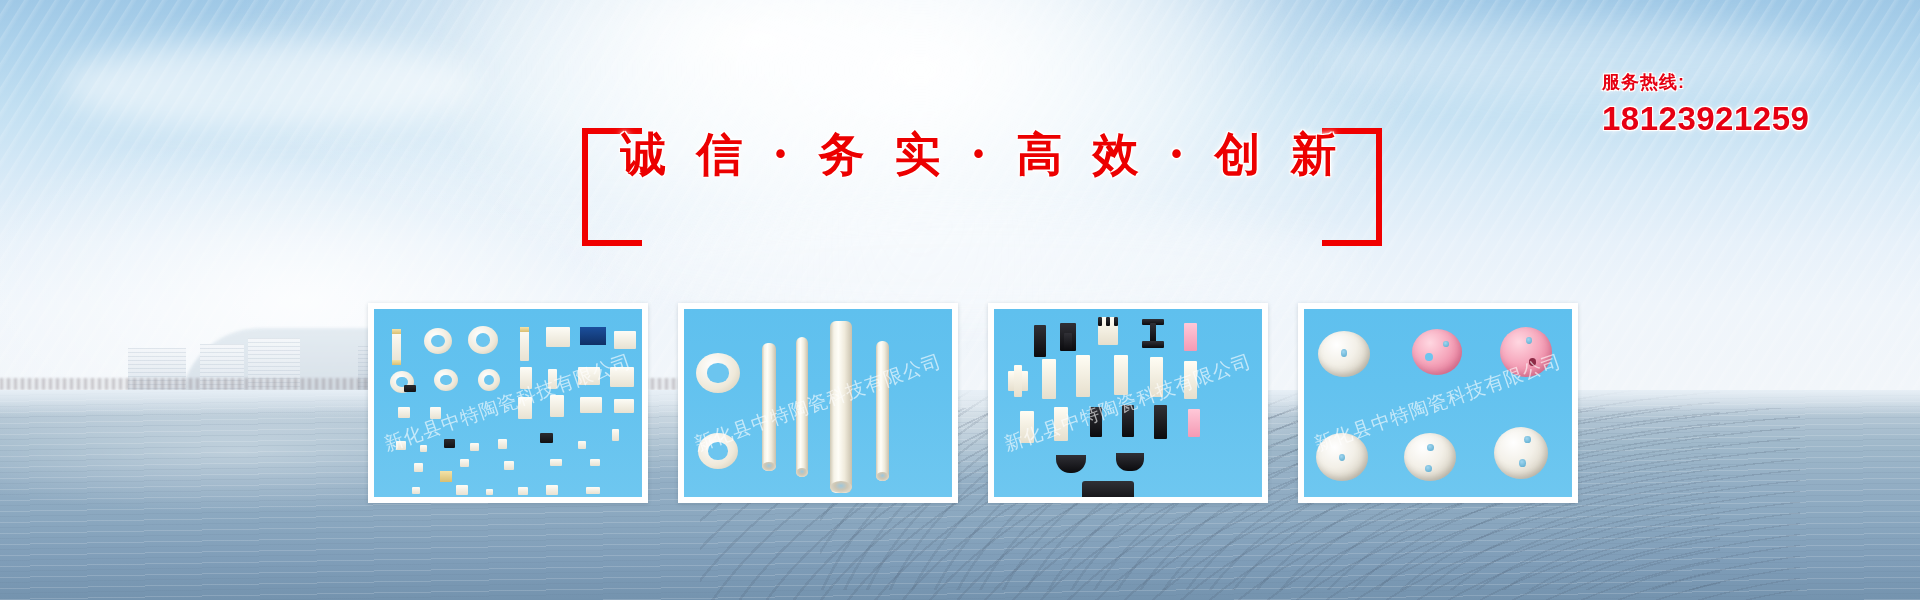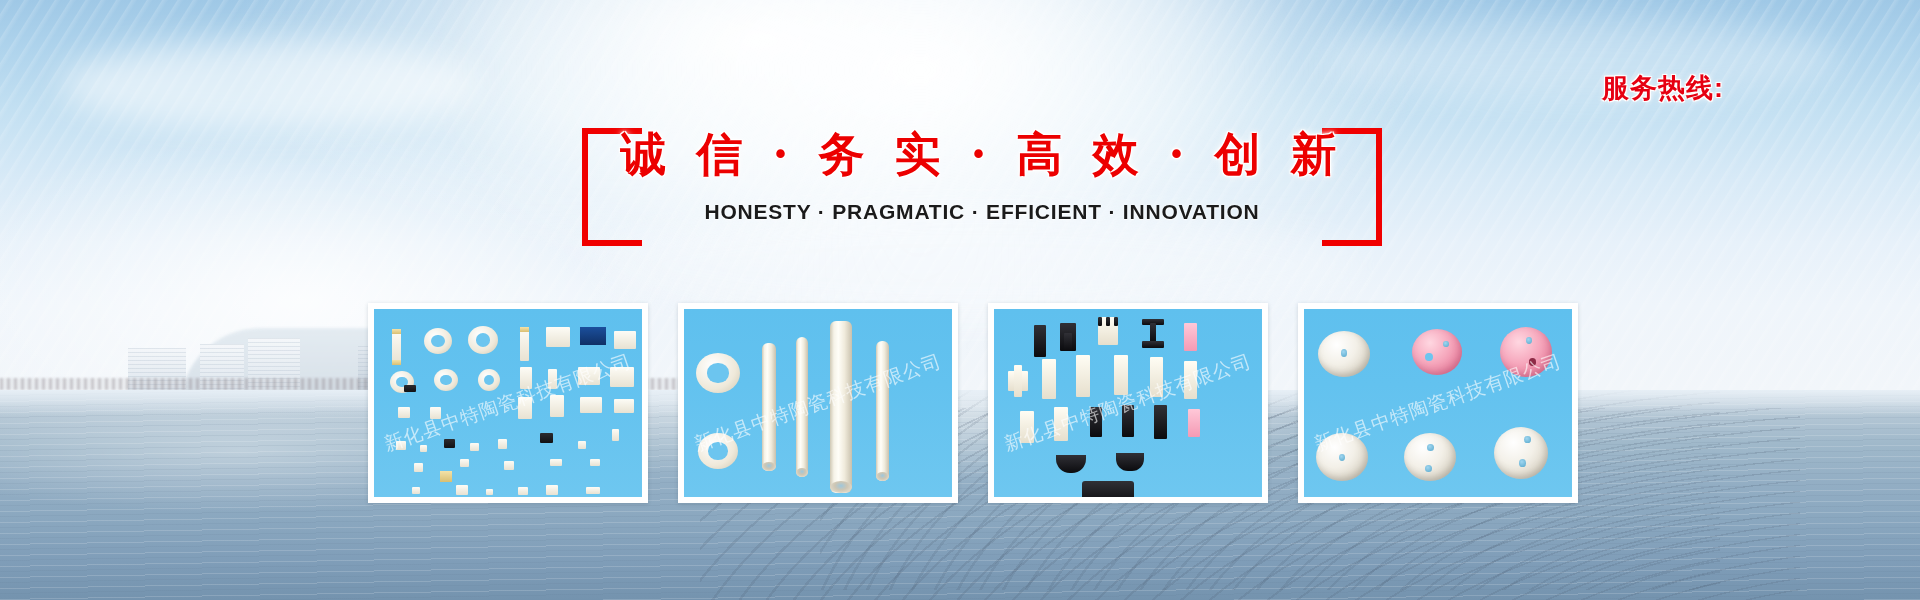--- a/index.html
+++ b/index.html
@@ -145,21 +145,21 @@
   .contact{
     position:absolute; right:58px; top:50px; text-align:left; width:260px;
   }
   .contact .line{
     color:#e60012; font-weight:700; white-space:nowrap;
     text-shadow:
       0 0 3px #fff, 0 0 6px #fff,
       1px 1px 0 #fff, -1px -1px 0 #fff, 1px -1px 0 #fff, -1px 1px 0 #fff;
   }
   .c-title{ font-size:23px; letter-spacing:1px; }
-  .c-label{ font-size:27px; margin-top:20px; letter-spacing:1px; }
+  .c-label{ font-size:18px; margin-top:20px; letter-spacing:1px; }
   .c-phone{ font-size:33px; margin-top:6px; letter-spacing:.5px; }
 
   
   .panels{ position:absolute; left:0; top:0; width:1920px; height:600px; }
   .panel{
     position:absolute; top:303px; width:280px; height:200px;
     background:#fff;
     padding:6px;
     box-shadow:0 1px 4px rgba(40,60,80,.18);
   }
@@ -262,25 +262,25 @@
       <span class="v"></span>
         <span class="t"></span>
         <span class="b"></span>
     </div>
     <div class="bracket bk-r">
       <span class="v"></span>
         <span class="t"></span>
         <span class="b"></span>
     </div>
     <div class="slogan-cn">诚 信 · 务 实 · 高 效 · 创 新</div>
-    <div class="slogan-en">HONESTY · PRAGMATIC · EFFICIENT · INNOVATION</div>
   </div>
 
   <div class="contact">
     <div class="line c-label">服务热线:</div>
+    <div class="line c-phone">18123921259</div>
   </div>
 
   <div class="panels">
 
     <div class="panel" style="left:368px;">
       <div class="panel-inner">
         <div class="wm">新化县中特陶瓷科技有限公司</div>
         <div class="p chip" style="left:18px;top:20px;width:9px;height:36px;"></div>
         <div class="p chip-g" style="left:18px;top:20px;width:9px;height:5px;"></div>
         <div class="p chip-g" style="left:18px;top:51px;width:9px;height:5px;"></div>

